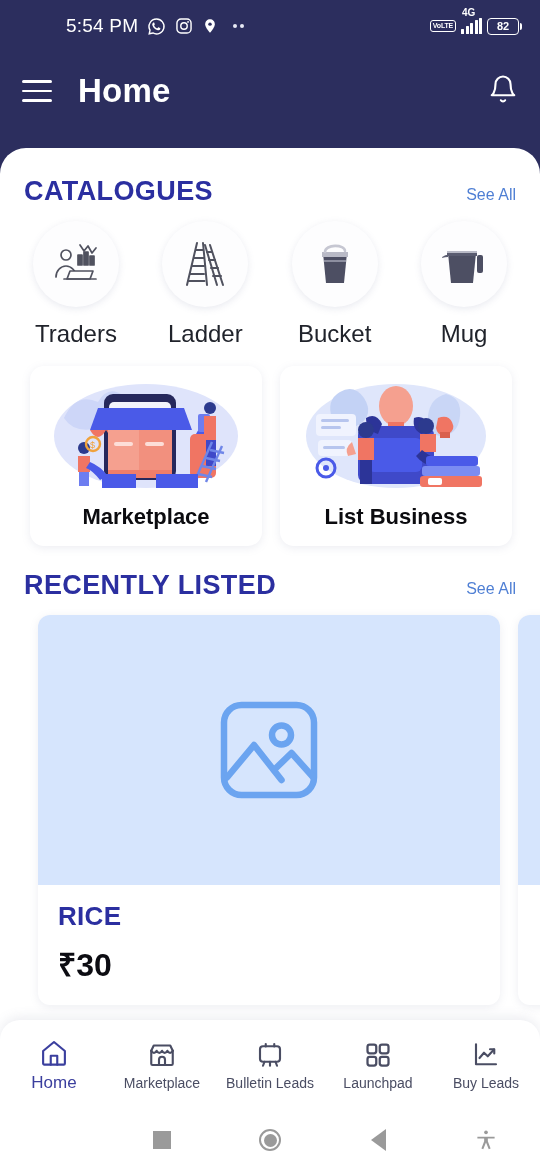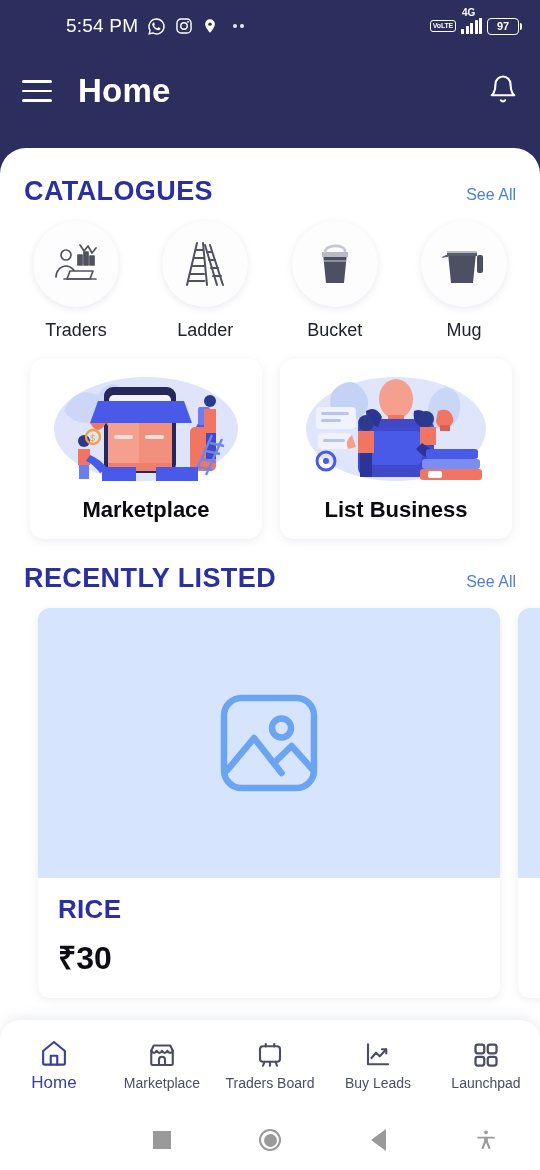--- a/index.html
+++ b/index.html
@@ -95,21 +95,21 @@
     display: flex; padding: 14px 24px 0 24px; gap: 0;
     justify-content: space-between;
   }
   .cat { width: 104px; display: flex; flex-direction: column; align-items: center; cursor: pointer; }
   .cat-circle {
     width: 86px; height: 86px; border-radius: 50%;
     background: #fdfdfe;
     box-shadow: 0 2px 7px rgba(120,125,160,.16);
     display: flex; align-items: center; justify-content: center;
   }
-  .cat-label { margin-top: 13px; font-size: 18px; color: #20232b; }
+  .cat-label { margin-top: 13px; font-size: 24px; color: #20232b; }
 
   
   .actions { display: flex; gap: 18px; padding: 18px 28px 0 30px; }
   .action-card {
     flex: 1; background: #ffffff; border-radius: 14px;
     box-shadow: 0 2px 8px rgba(130,135,165,.15);
     padding: 12px 10px 16px 10px;
     display: flex; flex-direction: column; align-items: center;
     cursor: pointer;
   }
@@ -202,21 +202,21 @@
         <span class="net4g">4G</span>
         <span class="bars">
           <i style="height:5px"></i>
             <i style="height:8px"></i>
             <i style="height:11px"></i>
             <i style="height:14px"></i>
             <i style="height:16px"></i>
         </span>
       </span>
       <span class="battery">
-        <span class="batt-body">97</span>
+        <span class="batt-body">82</span>
         <span class="batt-cap"></span>
       </span>
     </div>
   </div>
 
   <div class="appbar">
     <div class="hamburger">
       <span></span>
         <span></span>
         <span></span>
@@ -448,42 +448,42 @@
 
     <div class="navitem">
       <svg width="32" height="30" viewBox="0 0 24 24" fill="none" stroke="#4a4d63" stroke-width="1.7" stroke-linecap="round" stroke-linejoin="round">
         <rect x="4" y="5" width="16" height="12.4" rx="2.4"></rect>
         <path d="M8.6 3.2 v2"></path>
           <path d="M15.4 3.2 v2"></path>
         <path d="M7.6 17.4 L6.4 20.6"></path>
           <path d="M12 17.4 v3.2"></path>
           <path d="M16.4 17.4 L17.6 20.6"></path>
       </svg>
-      <span class="nav-label">Traders Board</span>
-    </div>
-
-    <div class="navitem">
-      <svg width="32" height="30" viewBox="0 0 24 24" fill="none" stroke="#4a4d63" stroke-width="1.7" stroke-linecap="round" stroke-linejoin="round">
-        <path d="M4 3.4 V19.4 h16"></path>
-        <path d="M6.8 14.4 L10.4 10.2 L13.4 13 L18.4 7.6"></path>
-        <path d="M15.2 7.4 h3.4 v3.4"></path>
-      </svg>
-      <span class="nav-label">Buy Leads</span>
+      <span class="nav-label">Bulletin Leads</span>
     </div>
 
     <div class="navitem">
       <svg width="32" height="30" viewBox="0 0 24 24" fill="none" stroke="#4a4d63" stroke-width="1.8">
         <rect x="3.6" y="3.6" width="7" height="7" rx="1.8"></rect>
         <rect x="13.4" y="3.6" width="7" height="7" rx="1.8"></rect>
         <rect x="3.6" y="13.4" width="7" height="7" rx="1.8"></rect>
         <rect x="13.4" y="13.4" width="7" height="7" rx="1.8"></rect>
       </svg>
       <span class="nav-label">Launchpad</span>
     </div>
 
+    <div class="navitem">
+      <svg width="32" height="30" viewBox="0 0 24 24" fill="none" stroke="#4a4d63" stroke-width="1.7" stroke-linecap="round" stroke-linejoin="round">
+        <path d="M4 3.4 V19.4 h16"></path>
+        <path d="M6.8 14.4 L10.4 10.2 L13.4 13 L18.4 7.6"></path>
+        <path d="M15.2 7.4 h3.4 v3.4"></path>
+      </svg>
+      <span class="nav-label">Buy Leads</span>
+    </div>
+
   </div>
 
   <div class="androidnav">
     <div class="an-slot"></div>
     <div class="an-slot">
         <span class="an-square"></span>
       </div>
     <div class="an-slot">
         <span class="an-circle">
           <i></i>

